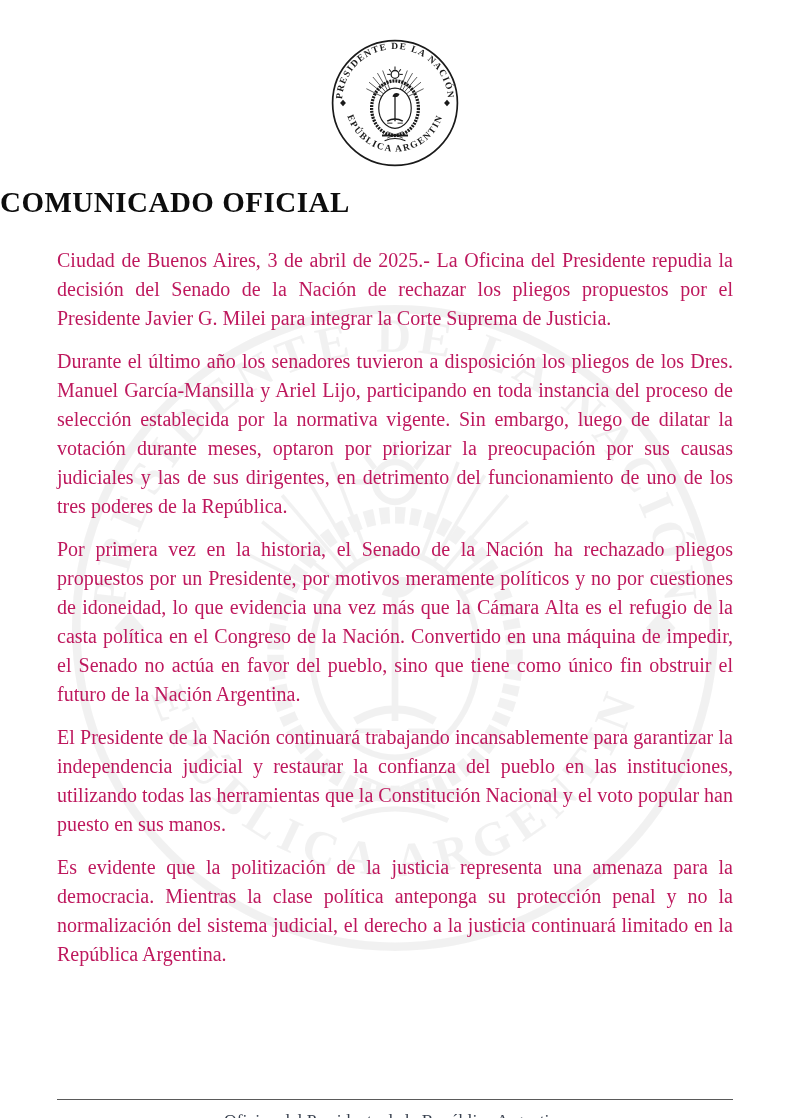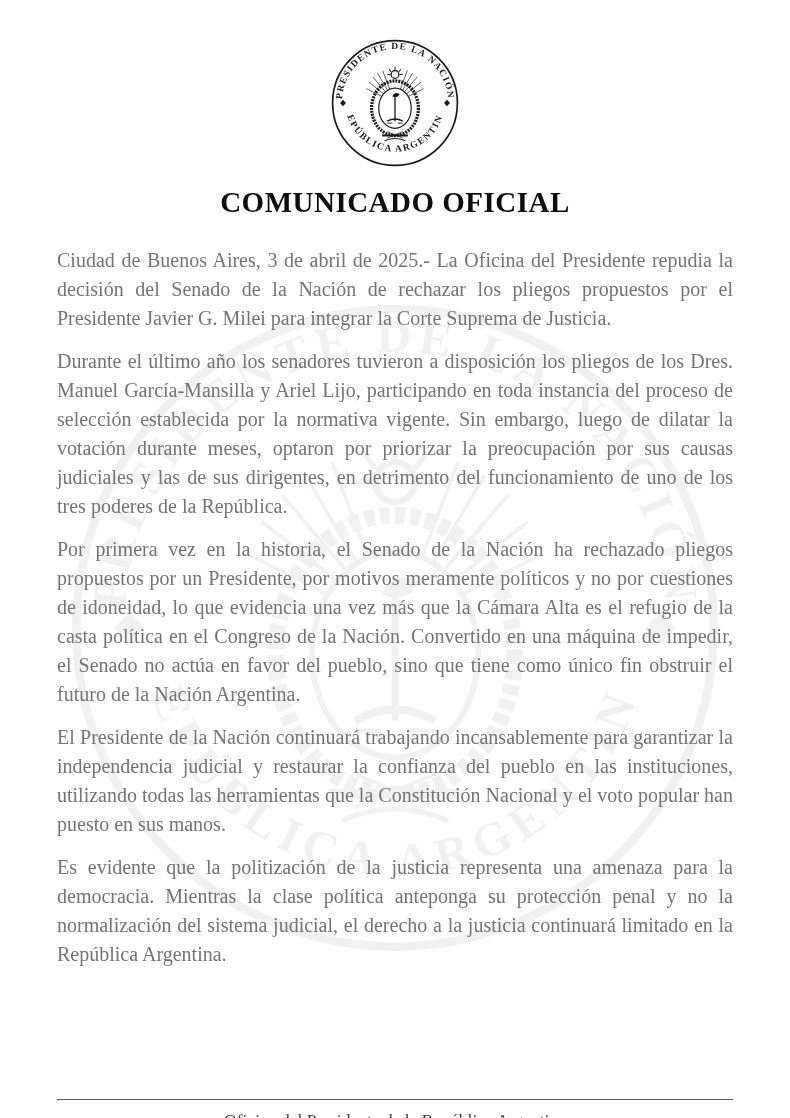--- a/index.html
+++ b/index.html
@@ -35,37 +35,37 @@
     position: relative;
     z-index: 1;
   }
   .seal-wrap {
     width: 130px;
     height: 130px;
     margin: 38px auto 0 auto;
   }
   .seal-wrap svg { display: block; width: 130px; height: 130px; }
   .doc-title {
-    text-align: center;
+    text-align: left;
     font-size: 29px;
     font-weight: 700;
     letter-spacing: 0.5px;
     color: #0d0d0d;
     margin: 18px 0 0 0;
     font-family: "Liberation Serif", serif;
   }
   .doc-body {
     margin: 27px 57px 0 57px;
   }
   .doc-body p {
     font-size: 20px;
     line-height: 29px;
     text-align: justify;
     margin: 0 0 14px 0;
-    color: #737373;
+    color: #be185d;
   }
   .footer {
     position: absolute;
     left: 57px;
     right: 57px;
     top: 1042px;
     z-index: 1;
     margin-top: 19px;
   }
   .footer-rule {

